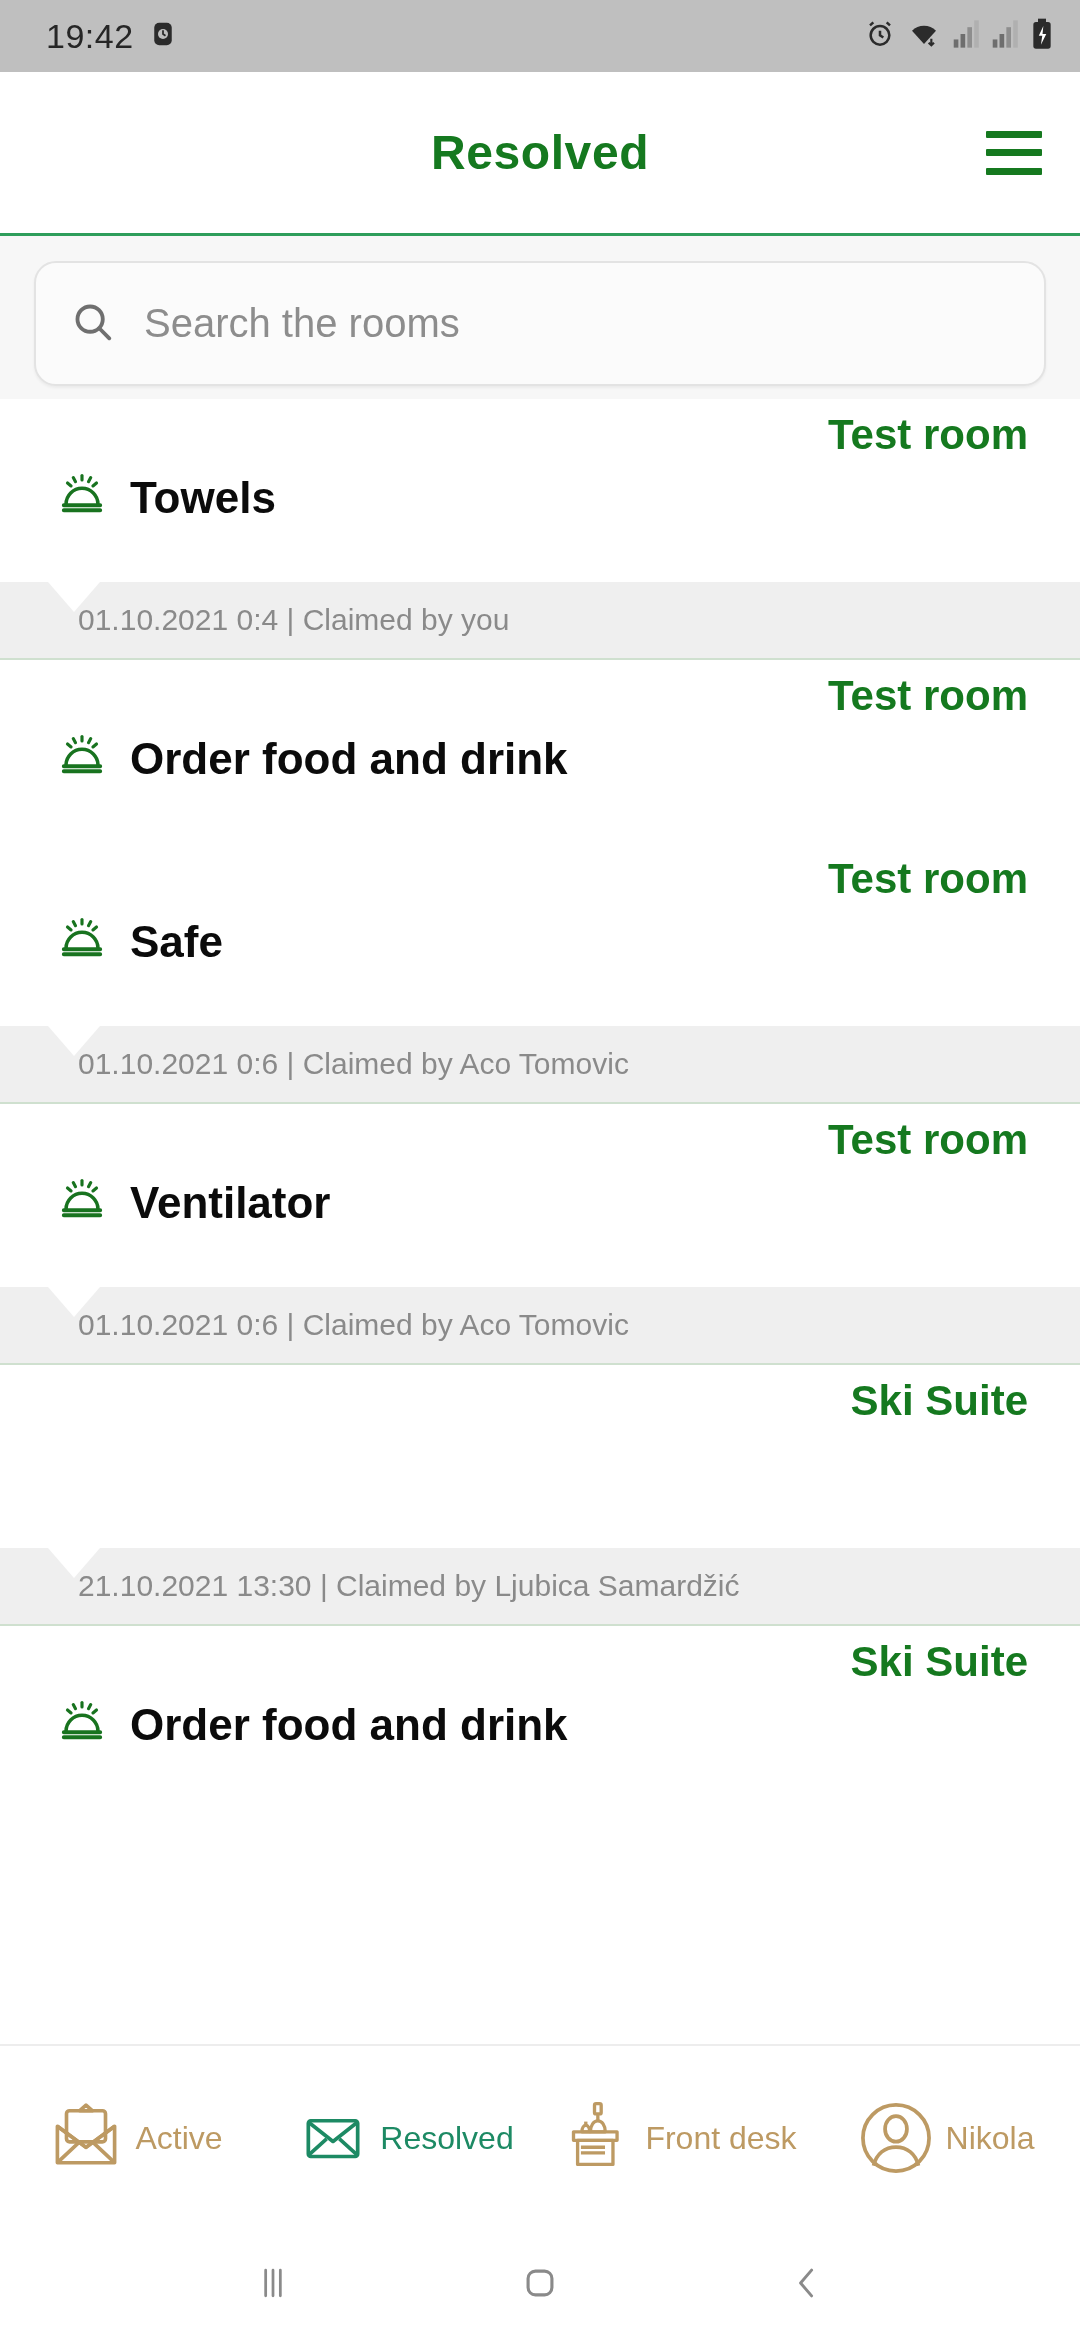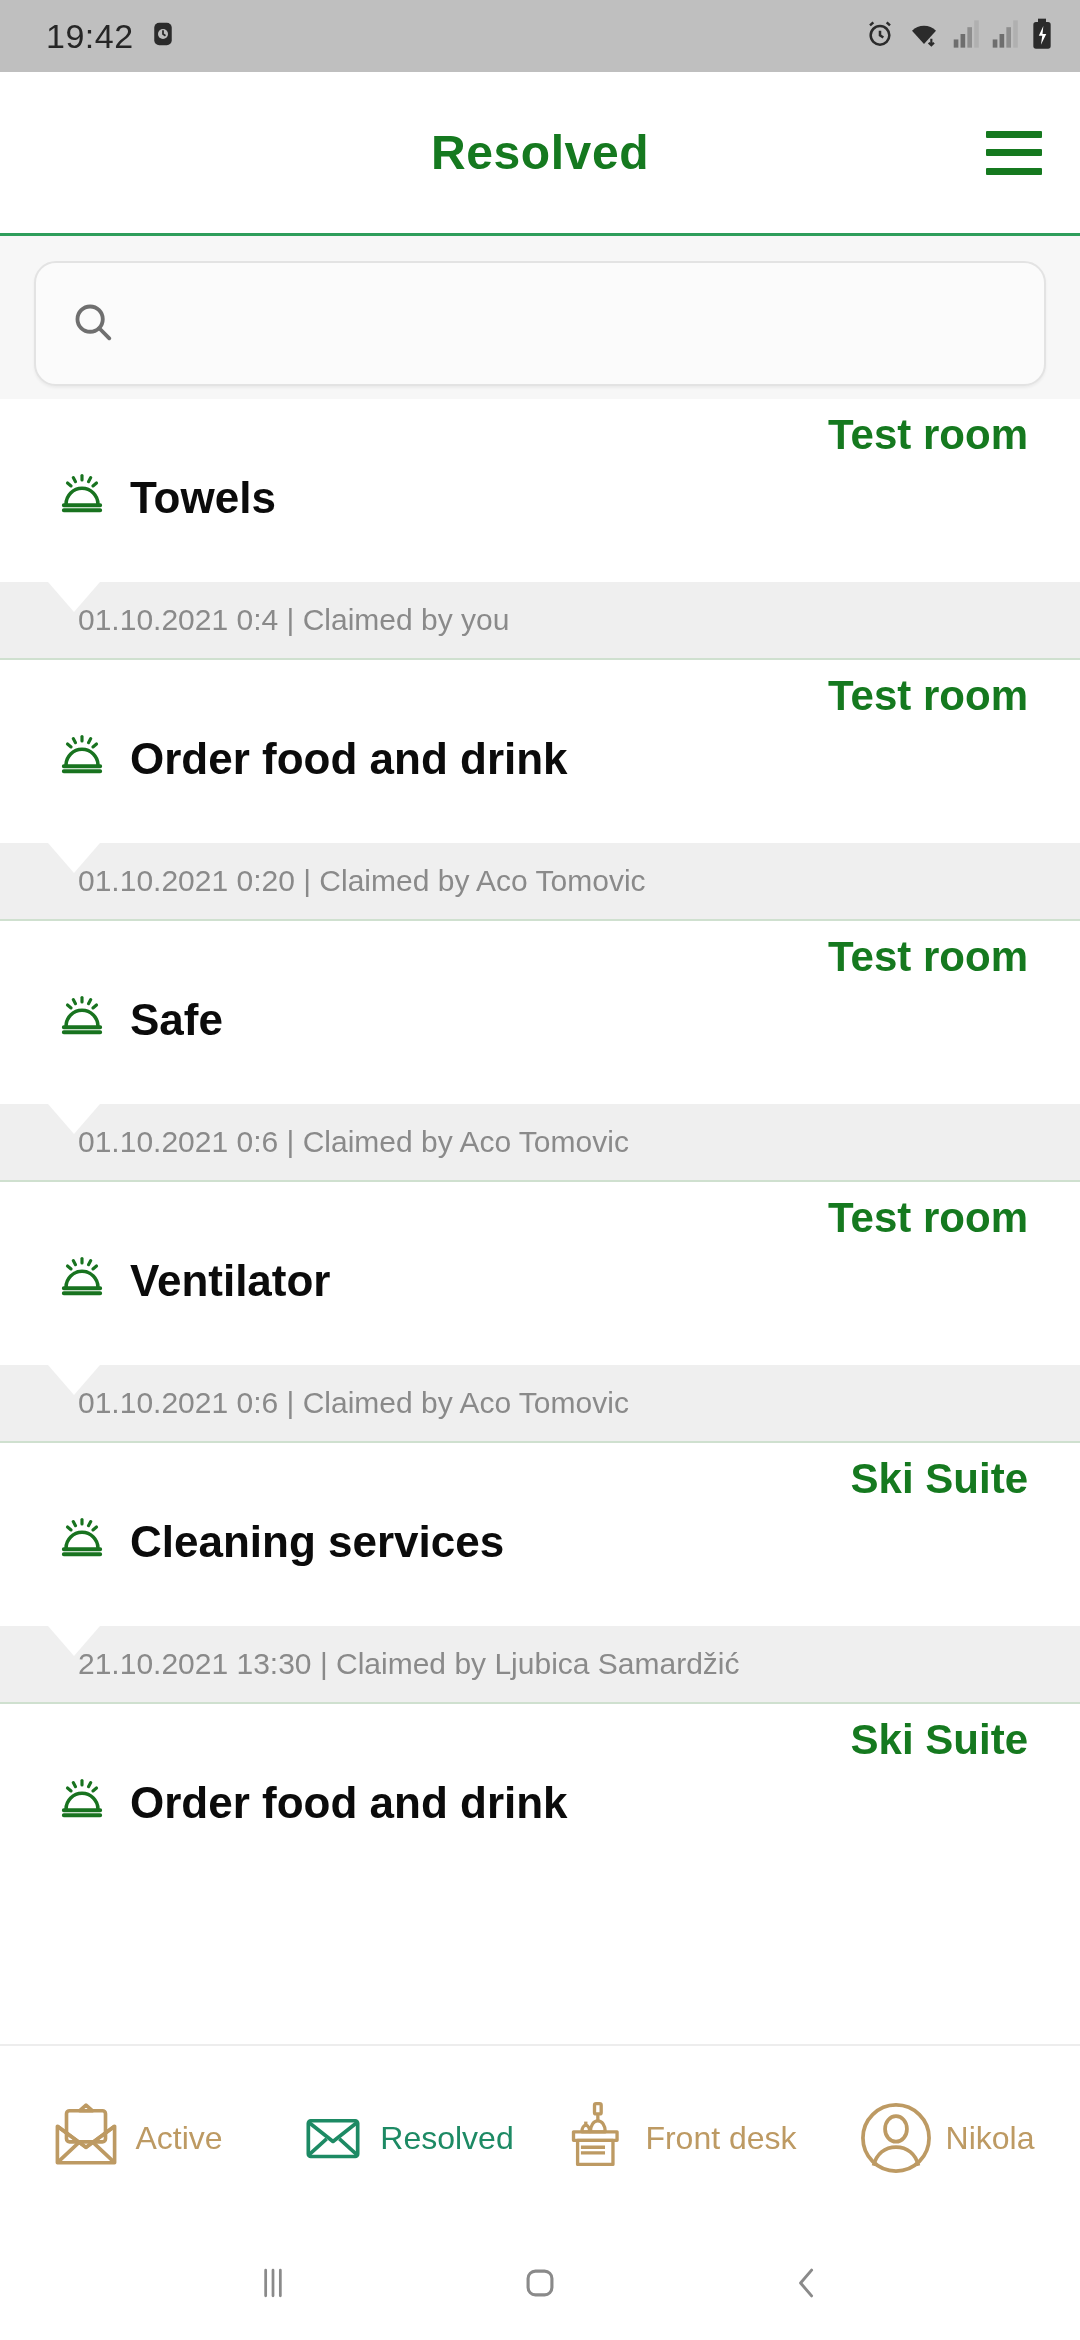--- a/index.html
+++ b/index.html
@@ -160,20 +160,21 @@
   </div>
 
   <div class="searchzone">
     <div class="searchbox">
       <span>
         <svg width="46" height="46" viewBox="0 0 24 24" fill="none" stroke="#6f6f6f" stroke-width="2" stroke-linecap="round">
           <circle cx="10.5" cy="10.5" r="6.6"></circle>
             <path d="m15.4 15.4 5.1 5.1"></path>
         </svg>
       </span>
+      <span class="search-ph">Search the rooms</span>
     </div>
   </div>
 
   <div class="list">
 
     <div class="card">
       <div class="card-main">
         <div class="room">Test room</div>
         <div class="req-row">
           <span>
@@ -206,23 +207,20 @@
                 <path d="M18.7 5.7l-1.2 2.2"></path>
                 <path d="M6.2 8.6l1.9 1.6"></path>
                 <path d="M21.8 8.6l-1.9 1.6"></path>
               <path d="M5.4 20.1a8.6 8.6 0 0 1 17.2 0" stroke-width="1.9"></path>
               <path d="M4.2 20.6h19.6M4.2 23.3h19.6" stroke-width="2.1"></path>
             </svg>
           </span>
           <span class="req-title">Order food and drink</span>
         </div>
       </div>
-      <div class="card-foot">
-        <span class="foot-text">01.10.2021 0:20 | Claimed by Aco Tomovic</span>
-      </div>
     </div>
 
     <div class="card">
       <div class="card-main">
         <div class="room">Test room</div>
         <div class="req-row">
           <span>
             <svg width="52" height="52" viewBox="0 0 28 28" fill="none" stroke="#18731f" stroke-width="1.7" stroke-linecap="round">
               <path d="M14 4.6v2.4"></path>
                 <path d="M9.3 5.7l1.2 2.2"></path>
@@ -260,34 +258,20 @@
         </div>
       </div>
       <div class="card-foot">
         <span class="foot-text">01.10.2021 0:6 | Claimed by Aco Tomovic</span>
       </div>
     </div>
 
     <div class="card">
       <div class="card-main">
         <div class="room">Ski Suite</div>
-        <div class="req-row">
-          <span>
-            <svg width="52" height="52" viewBox="0 0 28 28" fill="none" stroke="#18731f" stroke-width="1.7" stroke-linecap="round">
-              <path d="M14 4.6v2.4"></path>
-                <path d="M9.3 5.7l1.2 2.2"></path>
-                <path d="M18.7 5.7l-1.2 2.2"></path>
-                <path d="M6.2 8.6l1.9 1.6"></path>
-                <path d="M21.8 8.6l-1.9 1.6"></path>
-              <path d="M5.4 20.1a8.6 8.6 0 0 1 17.2 0" stroke-width="1.9"></path>
-              <path d="M4.2 20.6h19.6M4.2 23.3h19.6" stroke-width="2.1"></path>
-            </svg>
-          </span>
-          <span class="req-title">Cleaning services</span>
-        </div>
       </div>
       <div class="card-foot">
         <span class="foot-text">21.10.2021 13:30 | Claimed by Ljubica Samardžić</span>
       </div>
     </div>
 
     <div class="card">
       <div class="card-main">
         <div class="room">Ski Suite</div>
         <div class="req-row">

